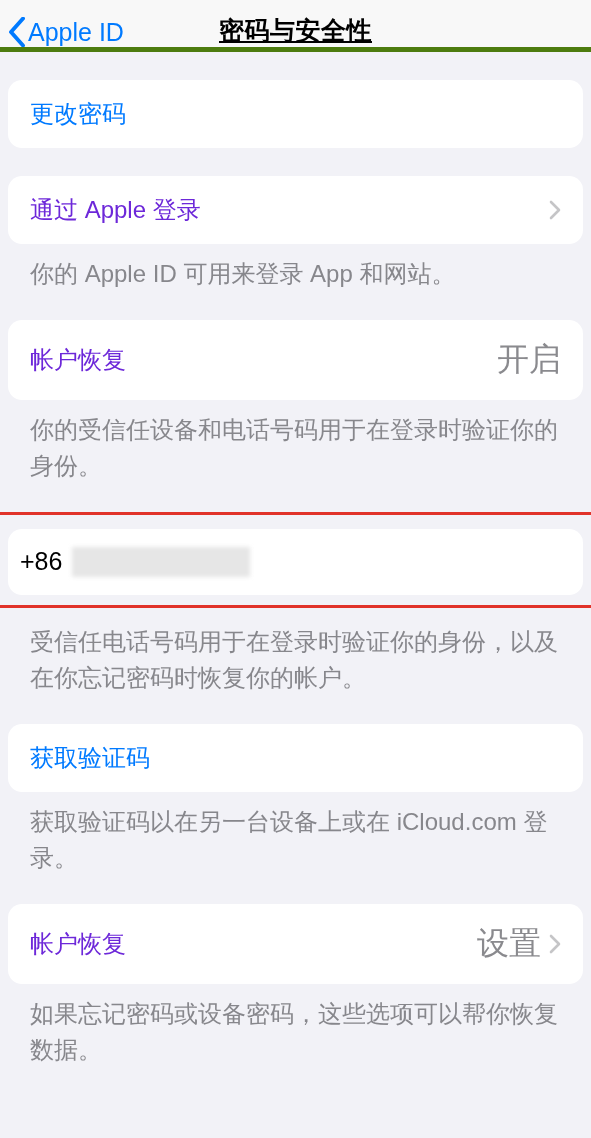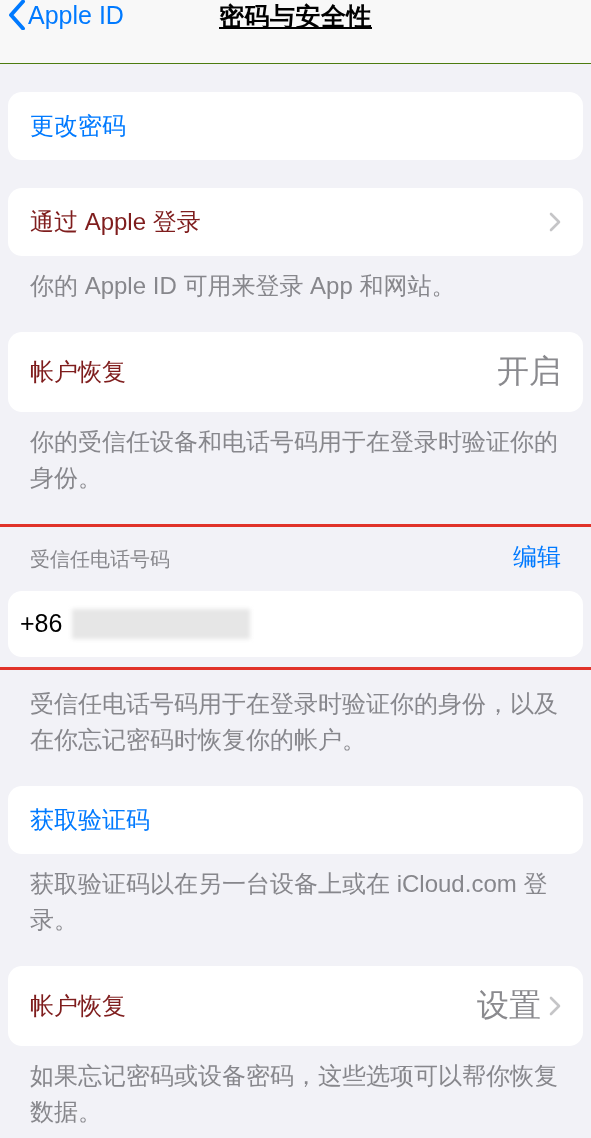--- a/index.html
+++ b/index.html
@@ -5,25 +5,25 @@
     * { margin: 0; padding: 0; box-sizing: border-box; -webkit-font-smoothing: antialiased; }
     html, body { width: 591px; height: 1138px; }
     body {
       font-family: -apple-system, "PingFang SC", "Helvetica Neue", Arial, sans-serif;
       background: #f2f2f7;
       color: #000;
     }
 
     
     .navbar {
-      height: 64px;
+      height: 52px;
       background: #f8f8f8;
-      border-bottom: 1px solid #4d7c0f;
+      border-bottom: 5px solid #4d7c0f;
       display: flex;
-      align-items: flex-start;
+      align-items: flex-end;
       position: relative;
       padding: 0 8px;
     }
     .navbar .back {
       display: flex;
       align-items: center;
       gap: 2px;
       color: #007aff;
       font-size: 25px;
       font-weight: 400;
@@ -47,21 +47,21 @@
 
     .cell {
       background: #fff;
       border-radius: 14px;
       padding: 18px 22px;
       display: flex;
       align-items: center;
       font-size: 24px;
     }
     .cell.link { color: #007aff; }
-    .cell .label { flex: 1; color: #7f1d1d; font-weight: 400; }
+    .cell .label { flex: 1; color: #6d28d9; font-weight: 400; }
     .cell .value { color: #8a8a8e; font-size: 32px; margin-right: 8px; }
     .cell .chevron { color: #c5c5c7; }
     .cell .chevron svg { display: block; }
 
     .footer-text {
       padding: 12px 22px 0 22px;
       color: #87878c;
       font-size: 24px;
       line-height: 1.5;
     }
@@ -142,24 +142,20 @@
 
   <div class="group">
     <div class="cell">
       <span class="label">帐户恢复</span>
       <span class="value" style="margin-right:0">开启</span>
     </div>
     <div class="footer-text">你的受信任设备和电话号码用于在登录时验证你的身份。</div>
   </div>
 
   <div class="highlight-wrapper">
-    <div class="section-header">
-      <span class="section-title">受信任电话号码</span>
-      <span class="edit">编辑</span>
-    </div>
     <div class="cell">
       <span class="phone-number">
         <span>+86</span>
         <span class="redacted"></span>
       </span>
     </div>
   </div>
   <div class="footer-text" style="padding-top:16px">受信任电话号码用于在登录时验证你的身份，以及在你忘记密码时恢复你的帐户。</div>
 
   <div class="group">

